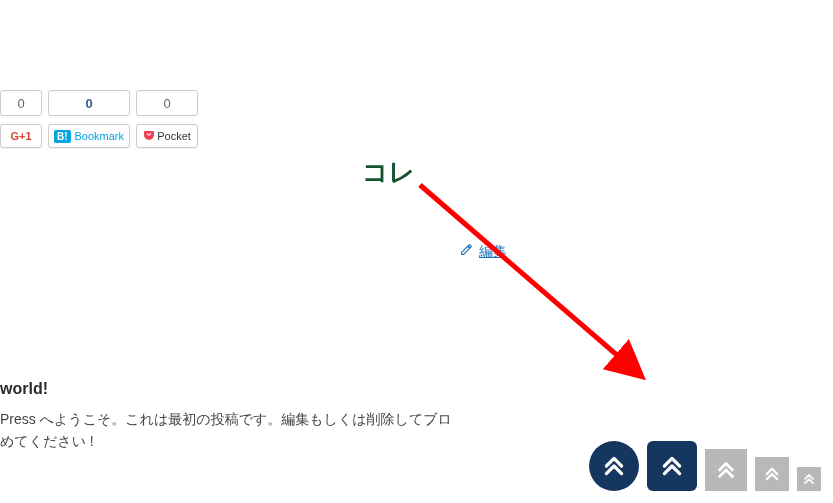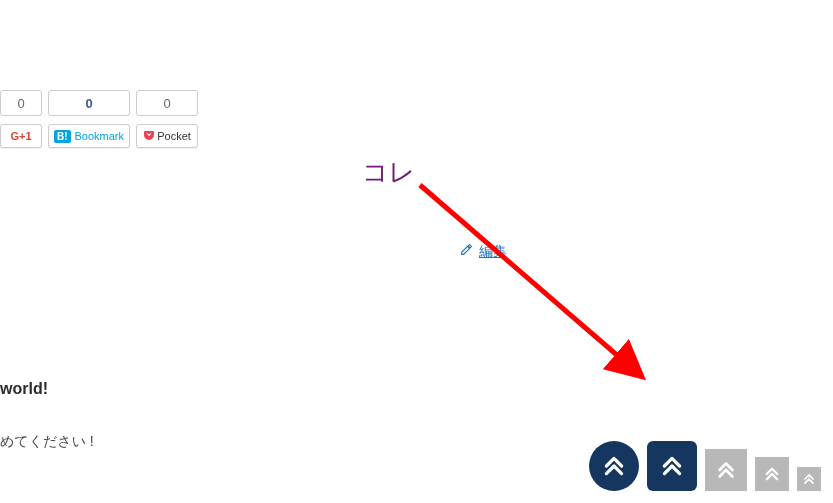--- a/index.html
+++ b/index.html
@@ -21,22 +21,22 @@
   .hatena .bicon{background:#00a4de;color:#fff;font-weight:bold;font-size:10px;
                  padding:1px 3px;border-radius:2px;margin-right:4px}
   .hatena .blabel{color:#00a4de}
   .pocket{width:60px;color:#333}
   .pocket .picon{color:#ef4056;font-weight:bold;margin-right:2px}
   
   .edit-wrap{position:absolute;left:460px;top:243px;font-size:14px}
   .edit-wrap a{color:#1e73be;text-decoration:underline}
   .edit-wrap .eicon{color:#1e73be;margin-right:2px}
   
-  .anno-text{position:absolute;left:362px;top:155px;color:#701a75;
-             font-weight:normal;font-size:26px}
+  .anno-text{position:absolute;left:362px;top:155px;color:#14532d;
+             font-weight:bold;font-size:26px}
   .arrow{position:absolute;left:410px;top:175px;pointer-events:none}
   
   .title{position:absolute;left:0;top:380px;font-size:16px;font-weight:bold;
          color:#2b2b2b}
   .body{position:absolute;left:0;top:408px;font-size:14px;line-height:1.6;
         color:#444}
   
   .tops{position:absolute;right:12px;bottom:12px;display:flex;align-items:flex-end;gap:8px}
   .topbtn{display:flex;align-items:center;justify-content:center;color:#fff}
   .topbtn svg{display:block}
@@ -87,21 +87,21 @@
   <defs>
     <marker id="ah" viewBox="0 0 10 10" refX="8" refY="5" markerWidth="8" markerHeight="8" orient="auto">
       <path d="M0 0 L10 5 L0 10 z" fill="#ff0000"></path>
     </marker>
   </defs>
   <line x1="10" y1="10" x2="230" y2="200" stroke="#ff0000" stroke-width="5" marker-end="url(#ah)"></line>
 </svg>
 
 <div class="title">world!</div>
 <div class="body">
-  <br>
+  <span>Press へようこそ。これは最初の投稿です。編集もしくは削除してブロ</span><br>
   <span>めてください !</span>
 </div>
 
 <div class="tops">
   <div class="topbtn t1">
     <svg width="26" height="26" viewBox="0 0 24 24" fill="none" stroke="#fff" stroke-width="3" stroke-linecap="round" stroke-linejoin="round">
       <polyline points="5 12 12 5 19 12"></polyline>
         <polyline points="5 19 12 12 19 19"></polyline>
     </svg>
   </div>

